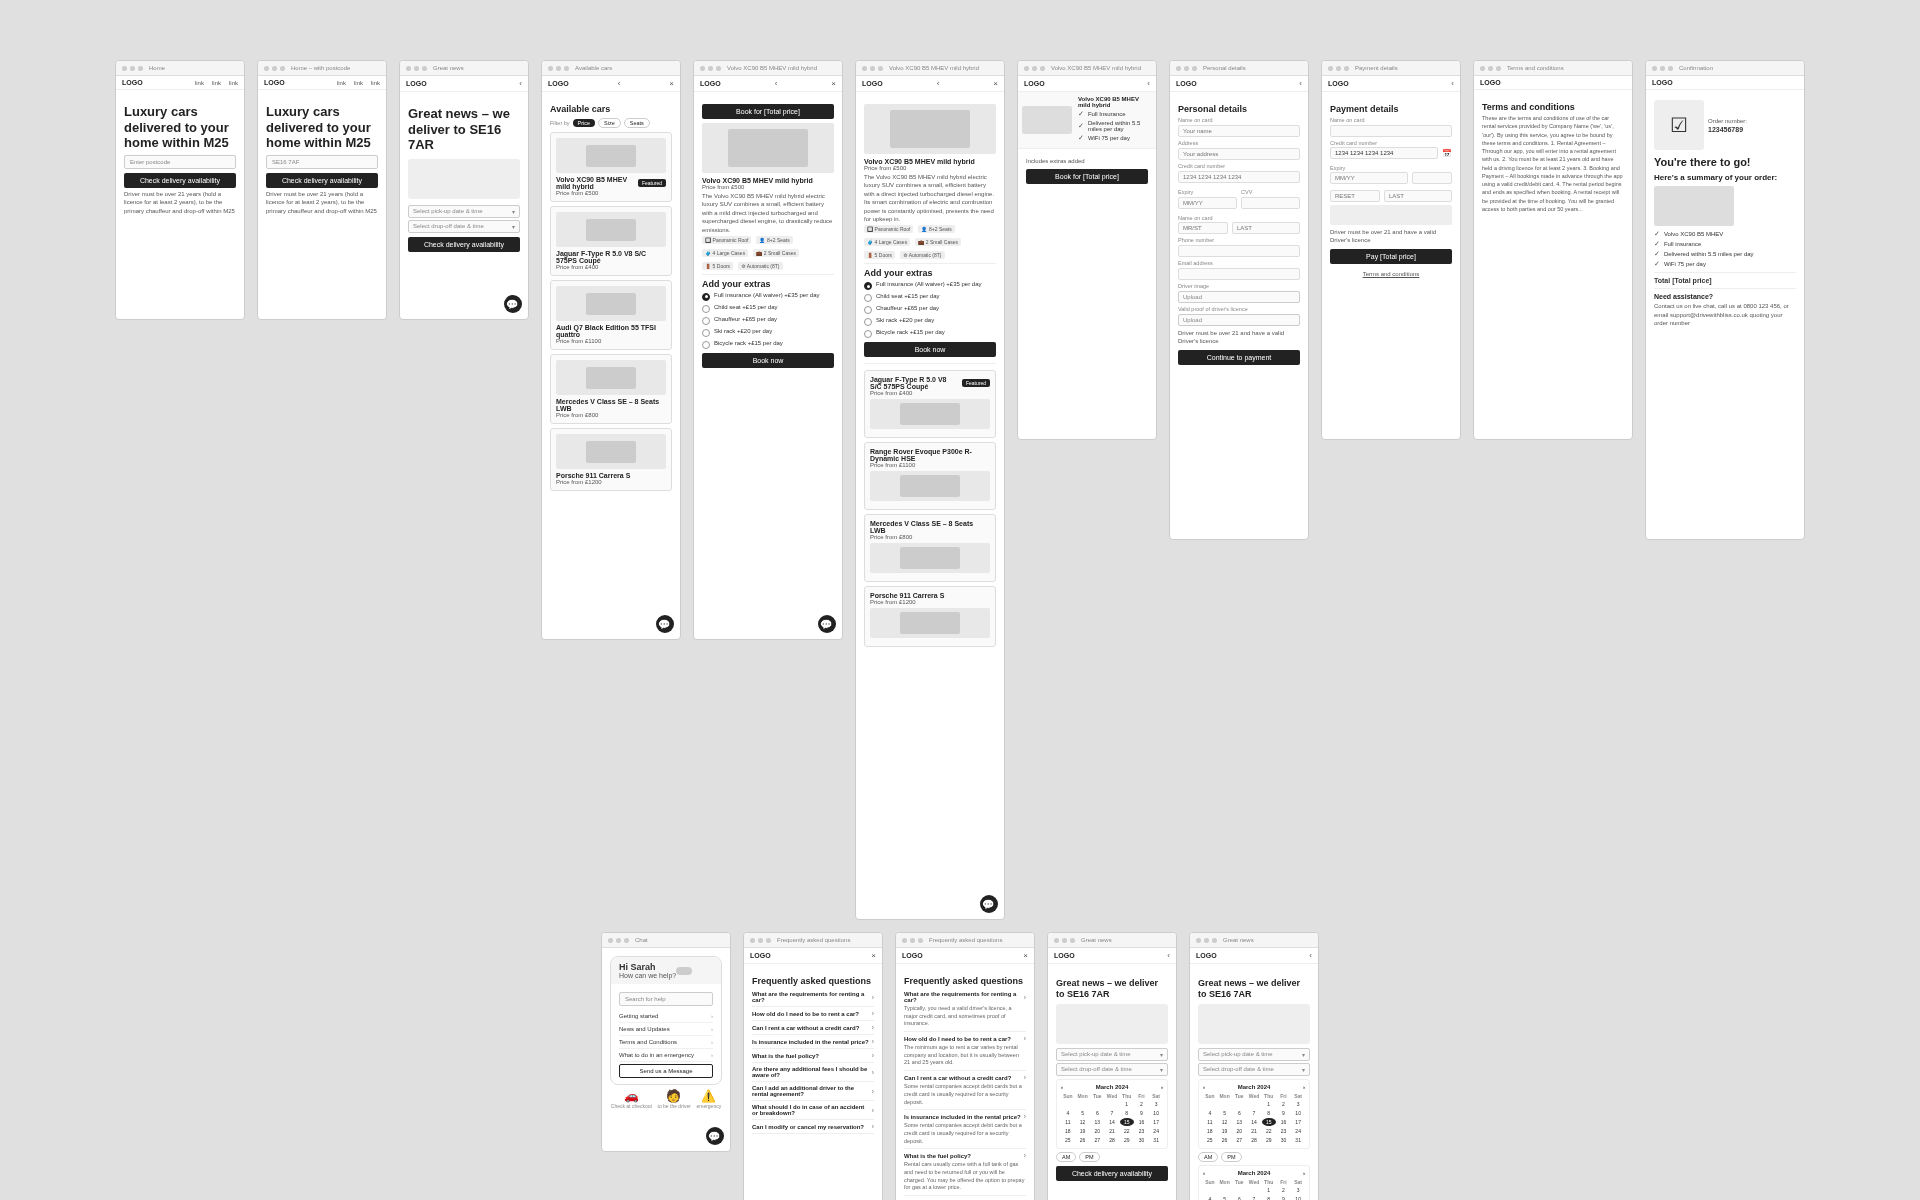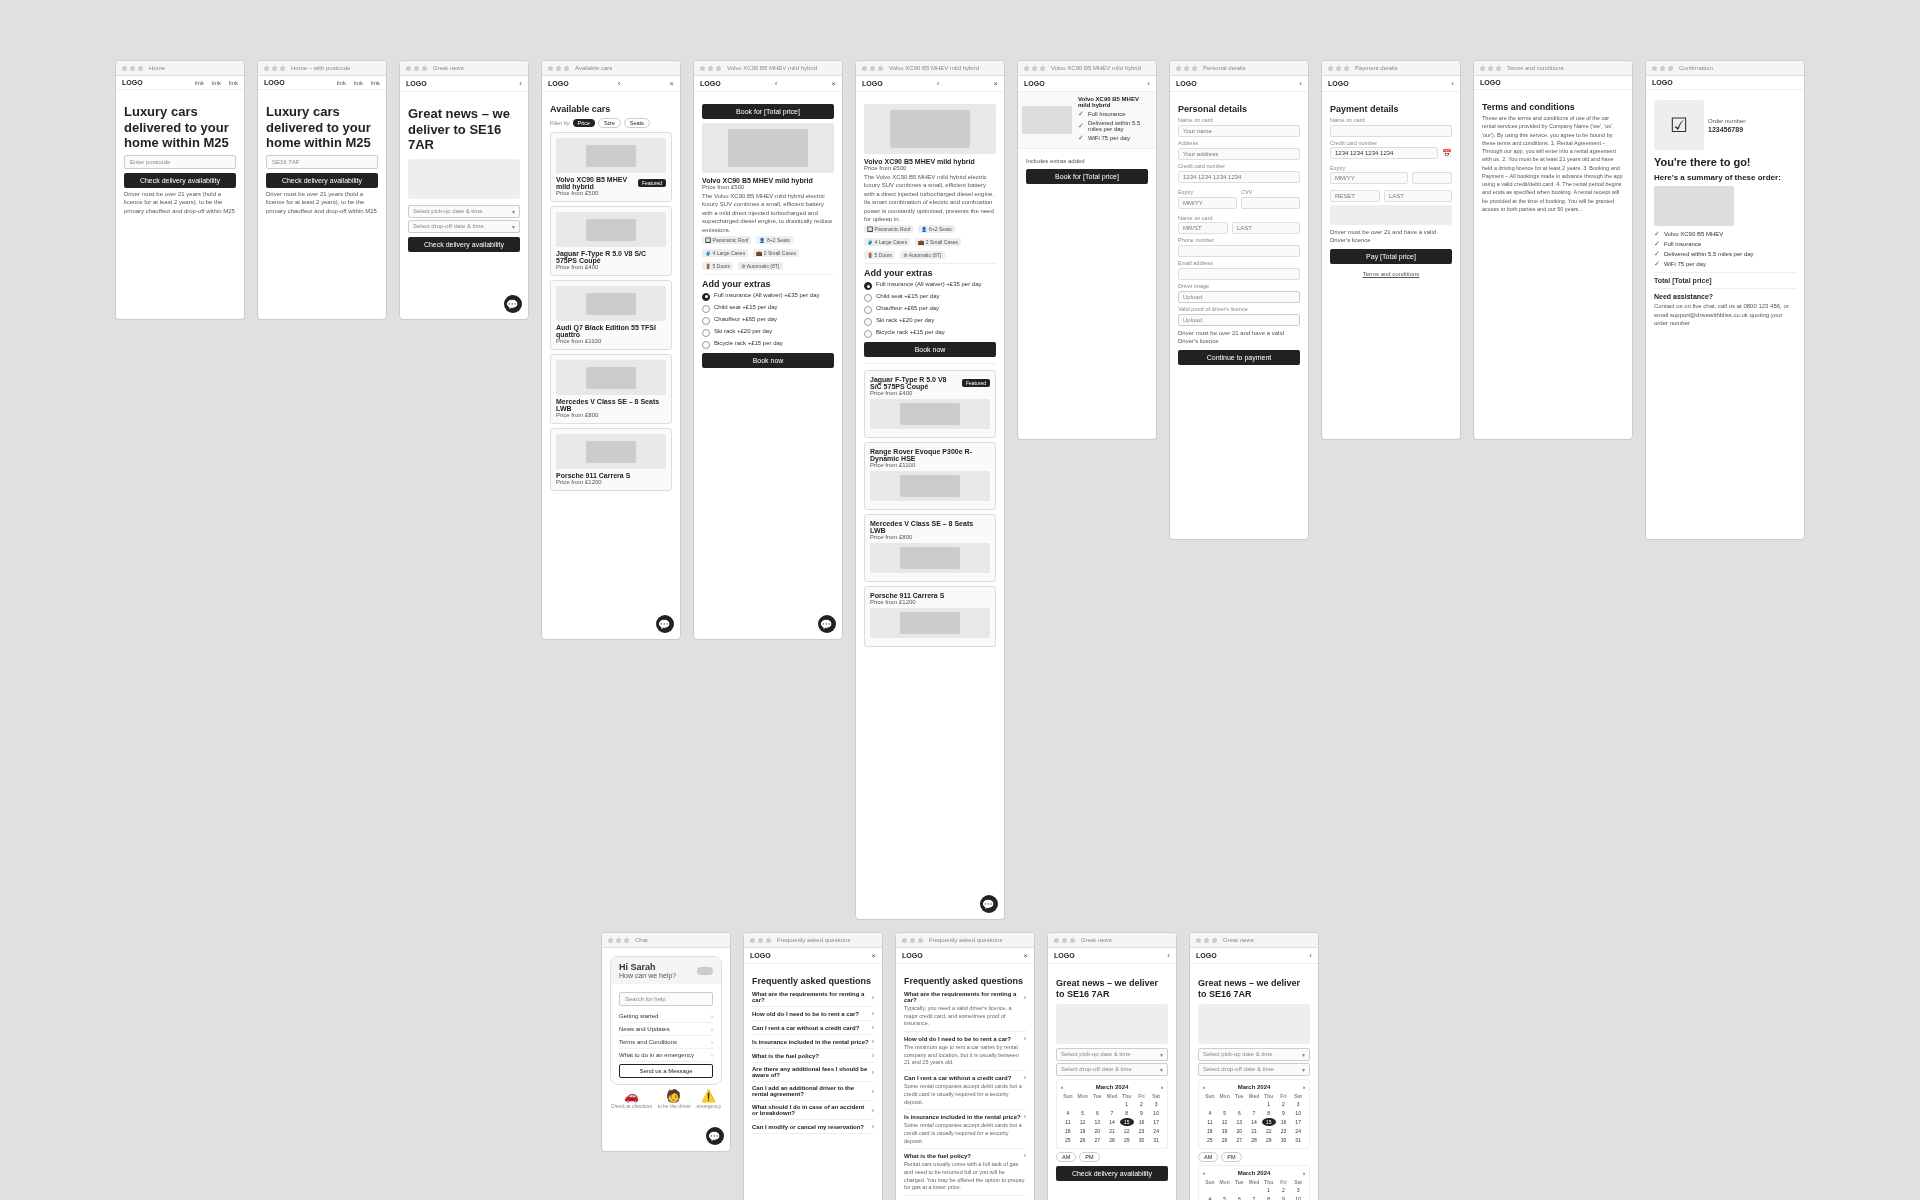--- a/index.html
+++ b/index.html
@@ -339,21 +339,21 @@
     .chat-widget {
       border: 1px solid #ddd;
       border-radius: 8px;
       overflow: hidden;
       background: #fff;
     }
     .chat-header {
       background: #f5f5f5;
       padding: 5px 8px;
       display: flex;
-      justify-content: space-between;
+      justify-content: flex-start;
       align-items: center;
     }
     .chat-title {
       font-size: 9px;
       font-weight: bold;
     }
     .chat-sub {
       font-size: 7px;
       color: #555;
     }
@@ -907,21 +907,21 @@
       </div>
       <div class="screen-body">
         <div class="row mt2">
           <div style="background:#eee;border-radius:3px;width:50px;height:50px;display:flex;align-items:center;justify-content:center;font-size:20px;flex-shrink:0;">☑</div>
           <div style="flex:1;">
             <div class="sub-text">Order number:</div>
             <div style="font-size:7px;font-weight:bold;">123456789</div>
           </div>
         </div>
         <div class="big-heading" style="font-size:11px;margin-top:6px;">You're there to go!</div>
-        <div class="section-heading" style="font-size:8px;">Here's a summary of these order:</div>
+        <div class="section-heading" style="font-size:8px;">Here's a summary of your order:</div>
         <div class="car-summary-img" style="width:80px;height:40px;margin:4px 0;"></div>
         <div class="check-list-item">
           <span class="check-icon">✓</span>
           <span>Volvo XC90 B5 MHEV</span>
         </div>
         <div class="check-list-item">
           <span class="check-icon">✓</span>
           <span>Full insurance</span>
         </div>
         <div class="check-list-item">

